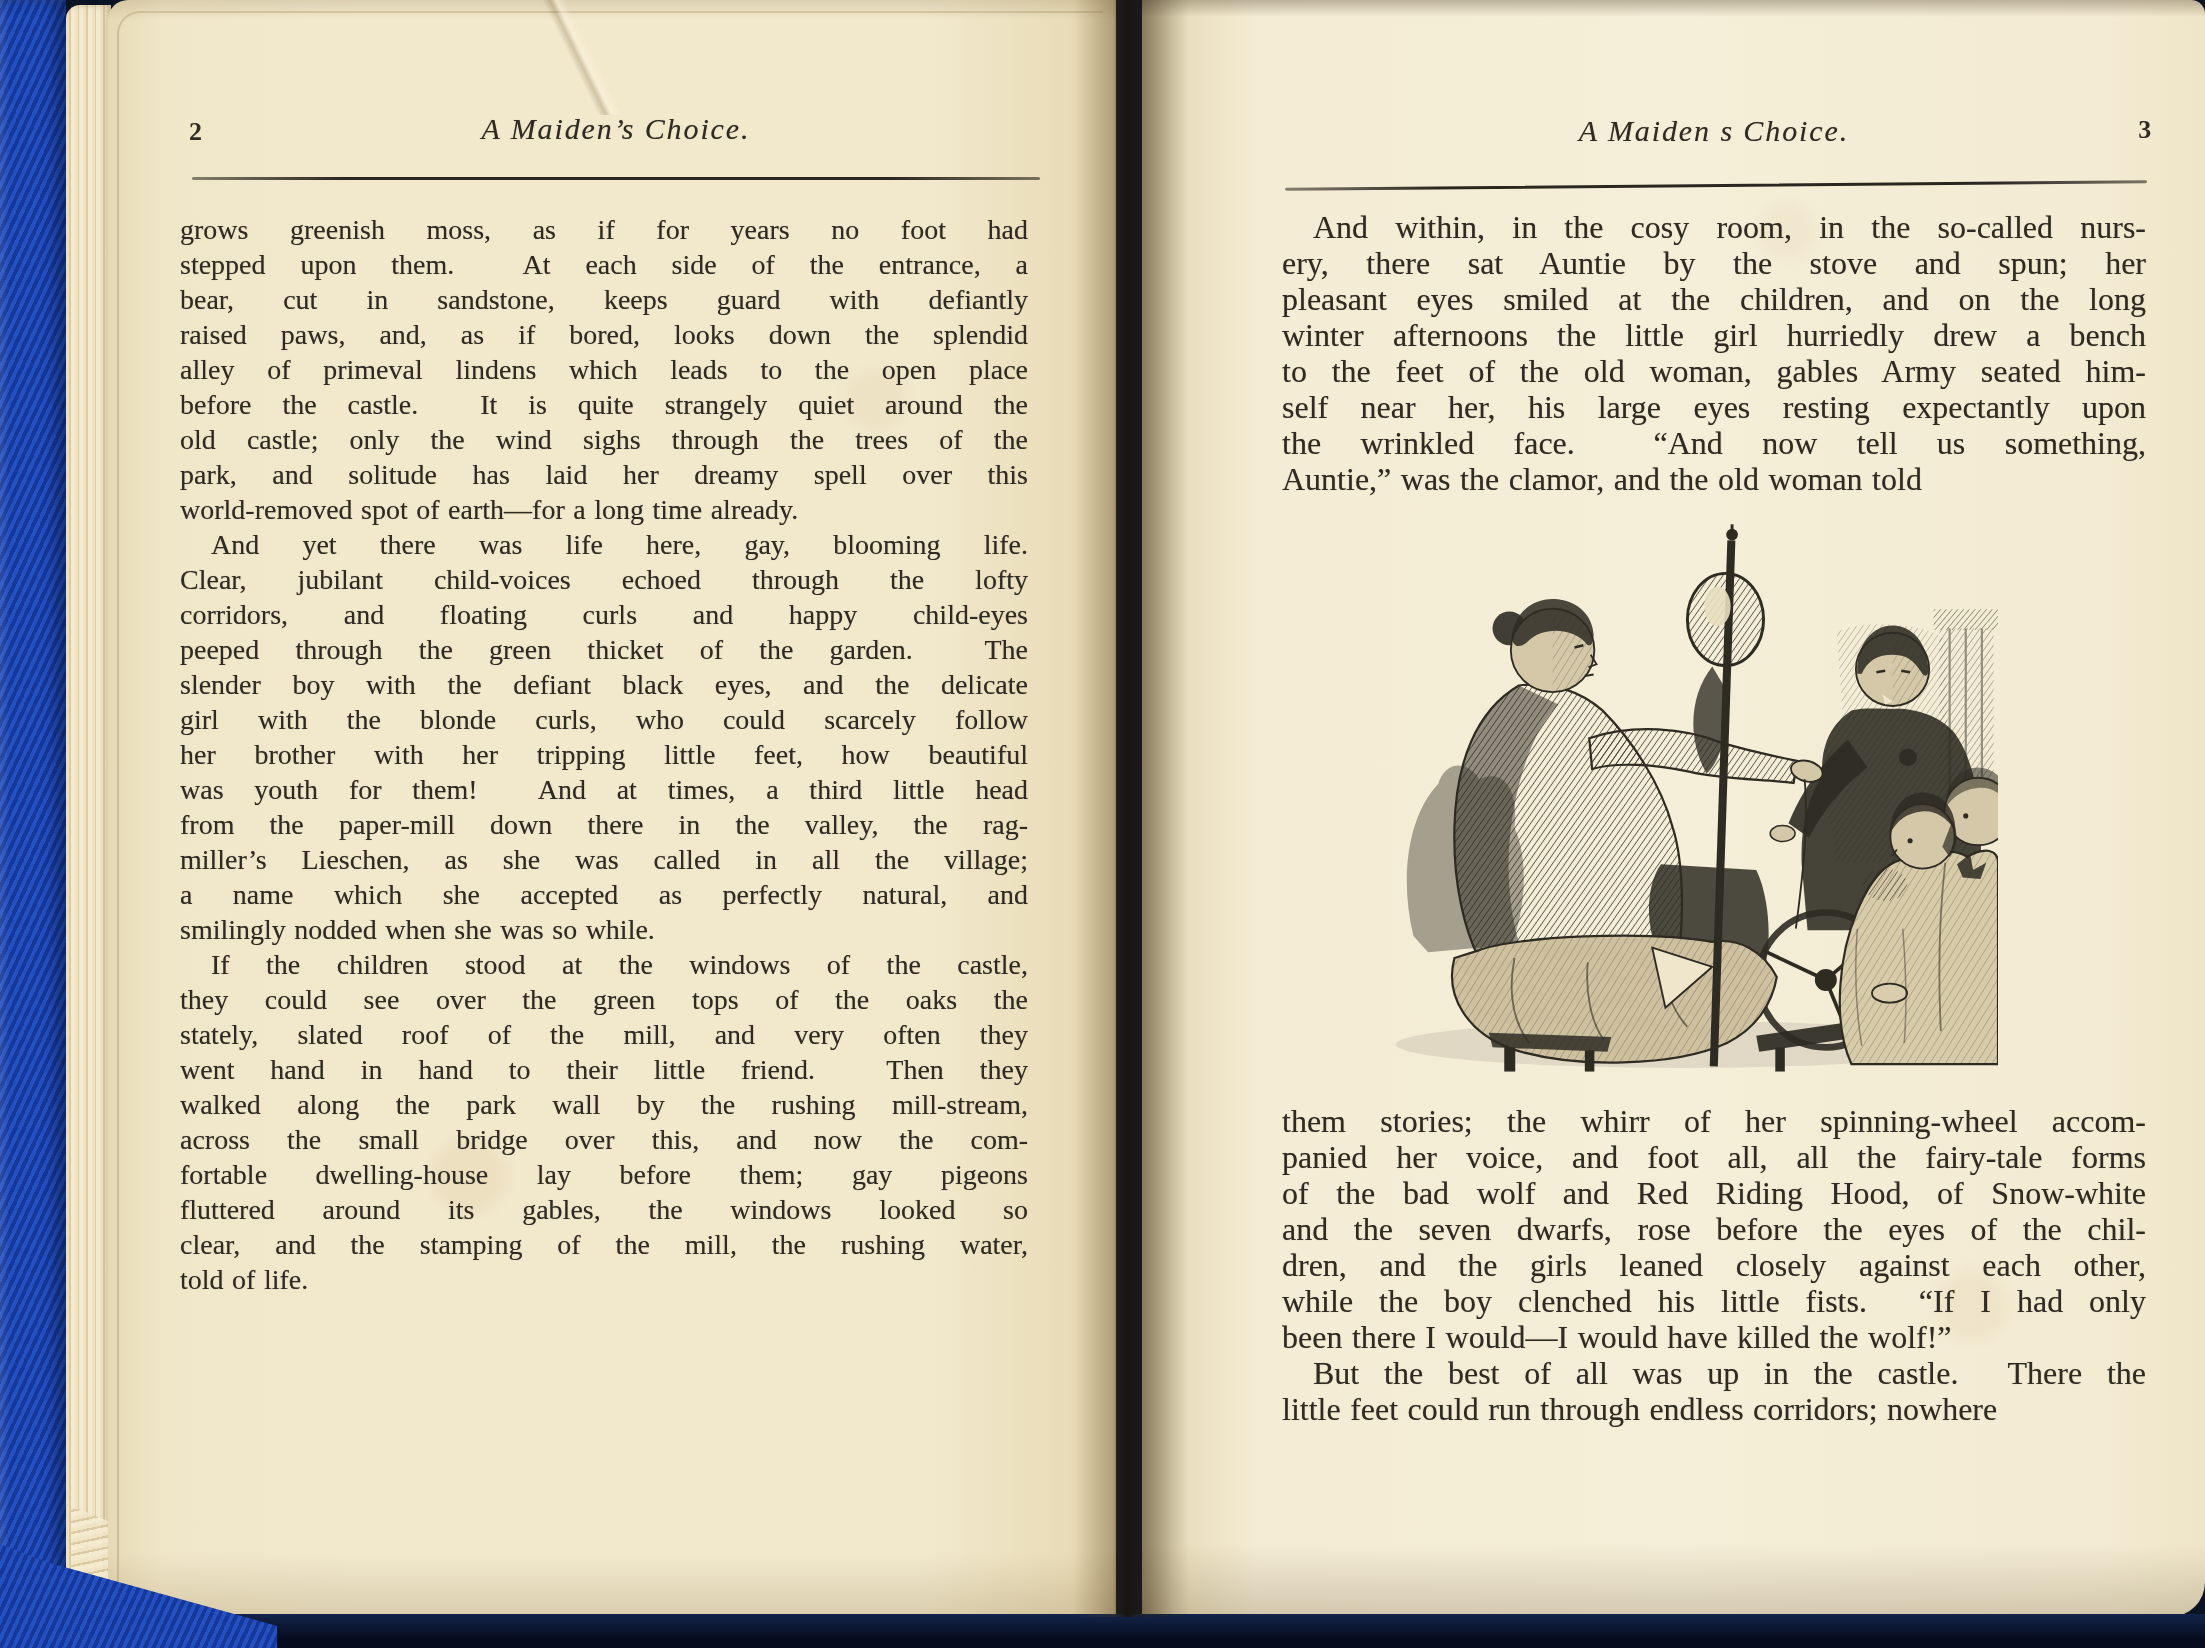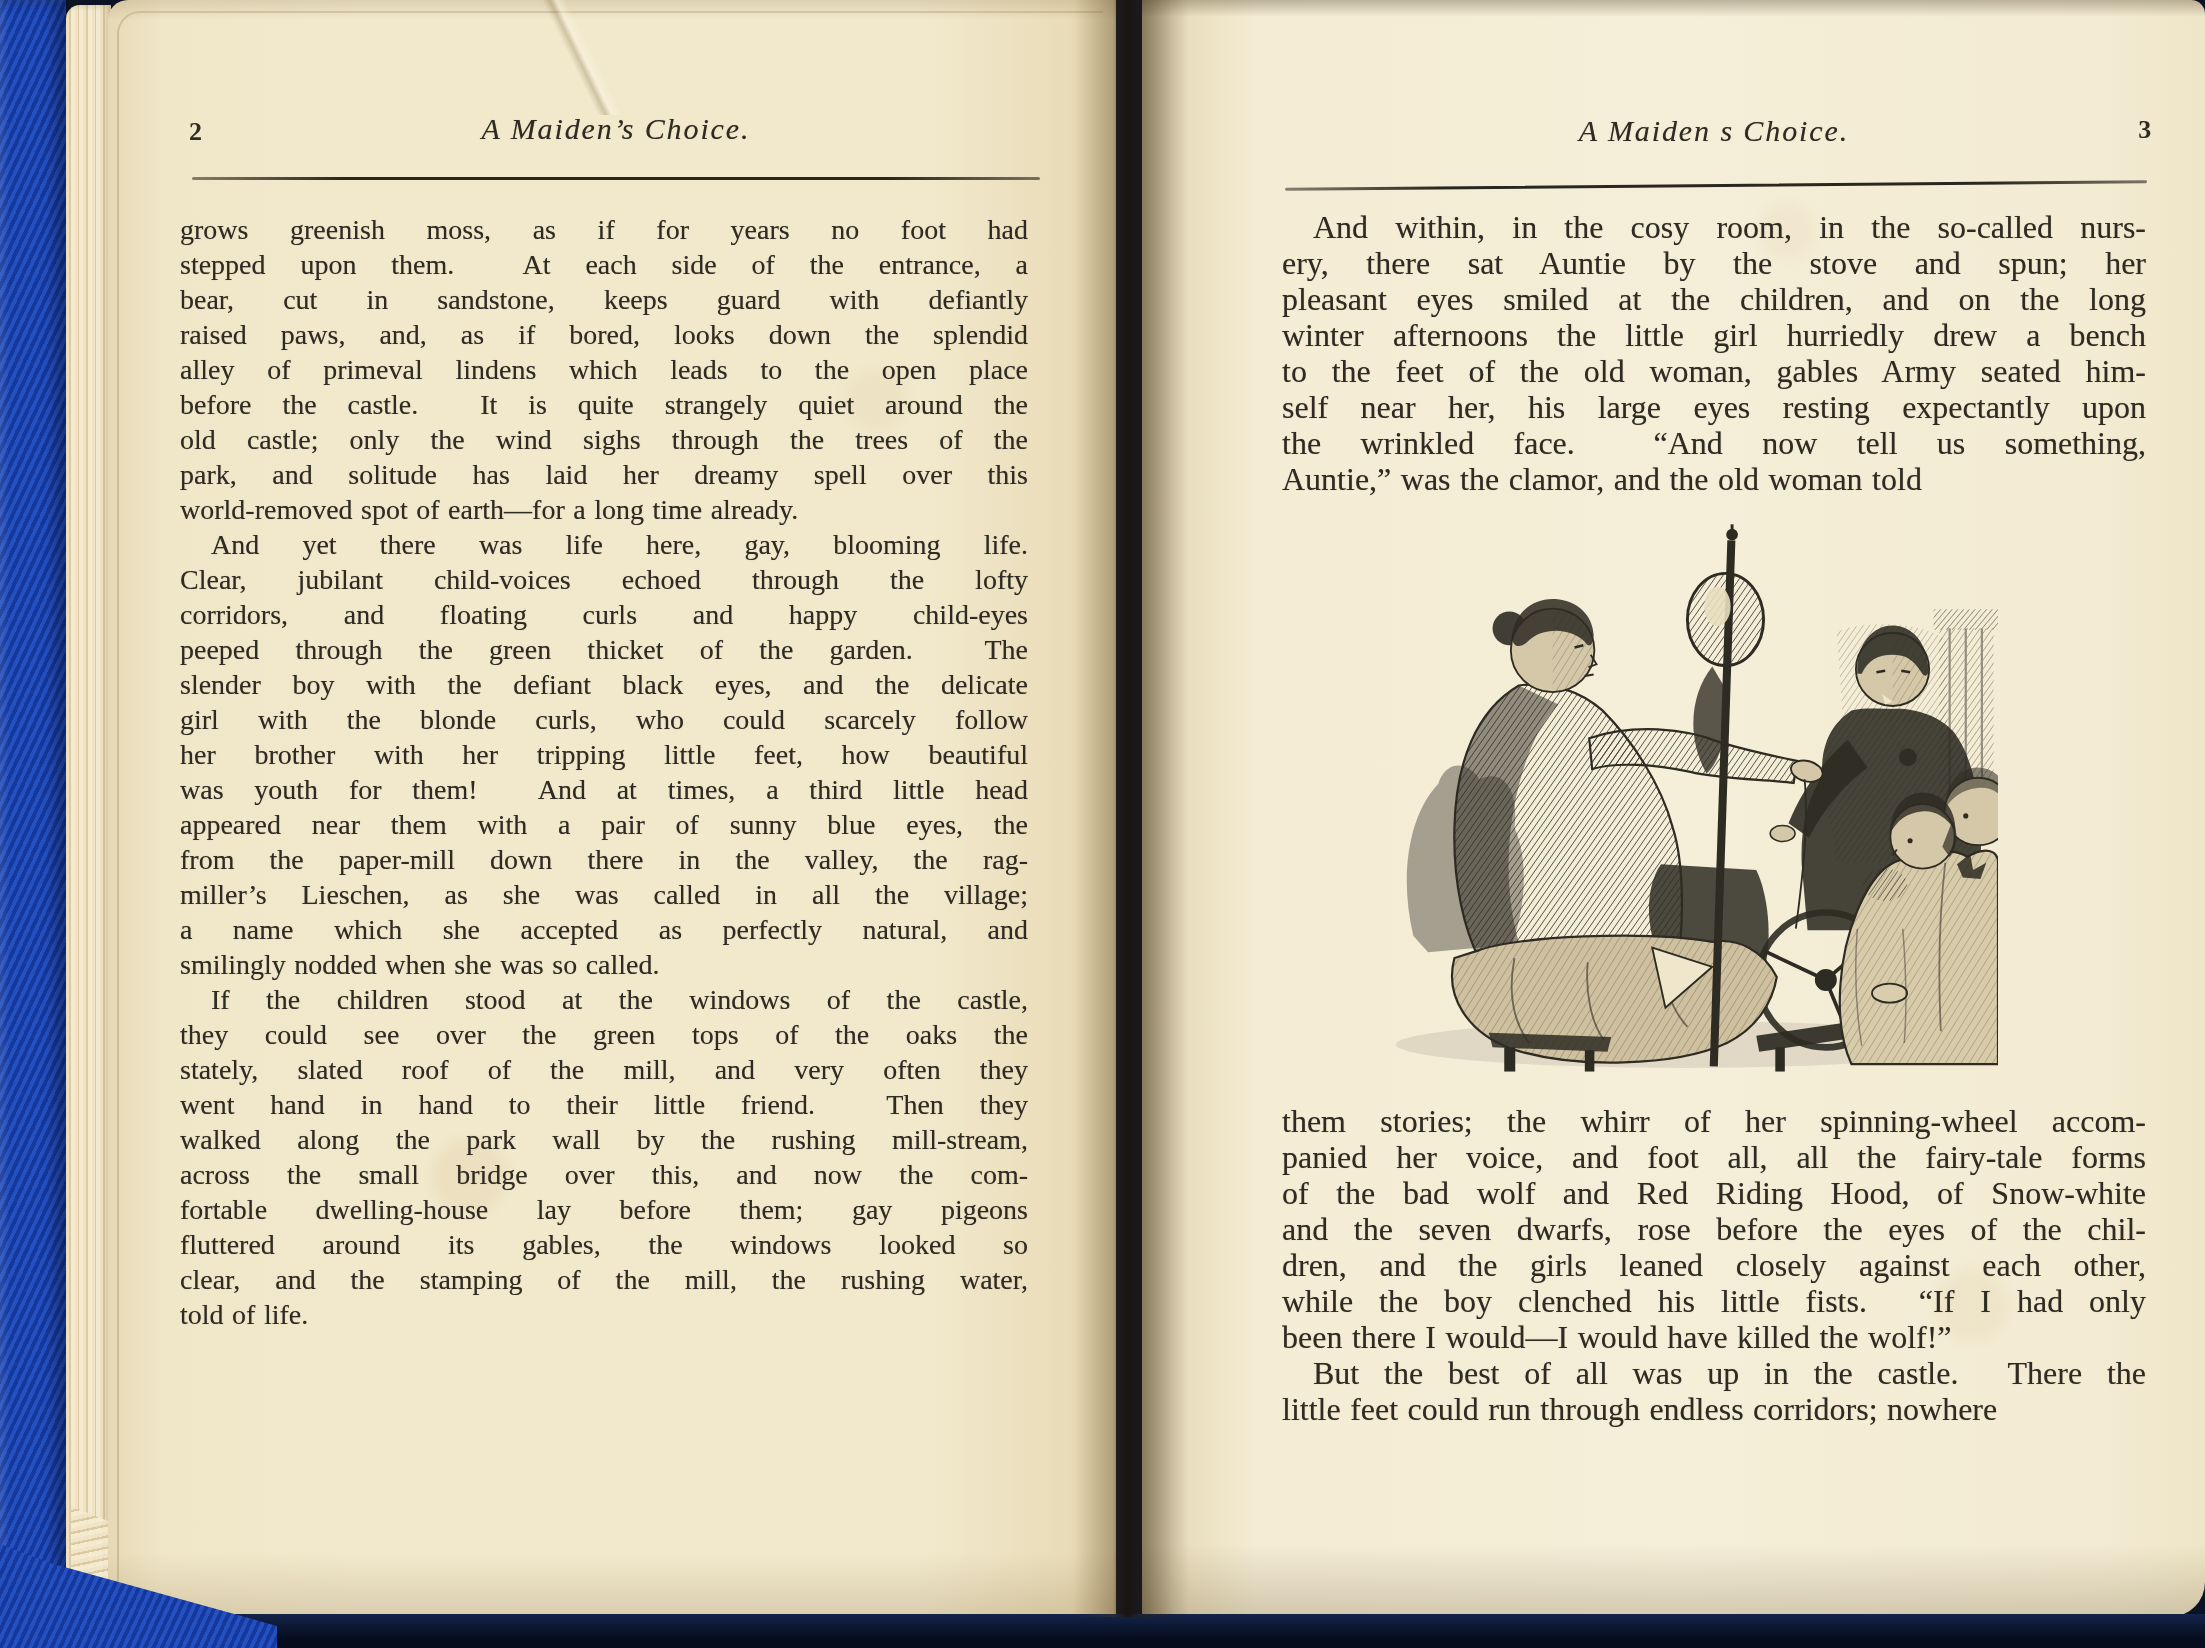--- a/index.html
+++ b/index.html
@@ -97,25 +97,24 @@
       </div>
       <div class="para">
         <div class="tline ind">And yet there was life here, gay, blooming life.</div>
         <div class="tline">Clear, jubilant child-voices echoed through the lofty</div>
         <div class="tline">corridors, and floating curls and happy child-eyes</div>
         <div class="tline">peeped through the green thicket of the garden.&nbsp; The</div>
         <div class="tline">slender boy with the defiant black eyes, and the delicate</div>
         <div class="tline">girl with the blonde curls, who could scarcely follow</div>
         <div class="tline">her brother with her tripping little feet, how beautiful</div>
         <div class="tline">was youth for them!&nbsp; And at times, a third little head</div>
-        <div class="tline">appeared near them with a pair of sunny blue eyes, the</div>
         <div class="tline">from the paper-mill down there in the valley, the rag-</div>
         <div class="tline">miller’s Lieschen, as she was called in all the village;</div>
         <div class="tline">a name which she accepted as perfectly natural, and</div>
-        <div class="tline last">smilingly nodded when she was so called.</div>
+        <div class="tline last">smilingly nodded when she was so while.</div>
       </div>
       <div class="para">
         <div class="tline ind">If the children stood at the windows of the castle,</div>
         <div class="tline">they could see over the green tops of the oaks the</div>
         <div class="tline">stately, slated roof of the mill, and very often they</div>
         <div class="tline">went hand in hand to their little friend.&nbsp; Then they</div>
         <div class="tline">walked along the park wall by the rushing mill-stream,</div>
         <div class="tline">across the small bridge over this, and now the com-</div>
         <div class="tline">fortable dwelling-house lay before them; gay pigeons</div>
         <div class="tline">fluttered around its gables, the windows looked so</div>

